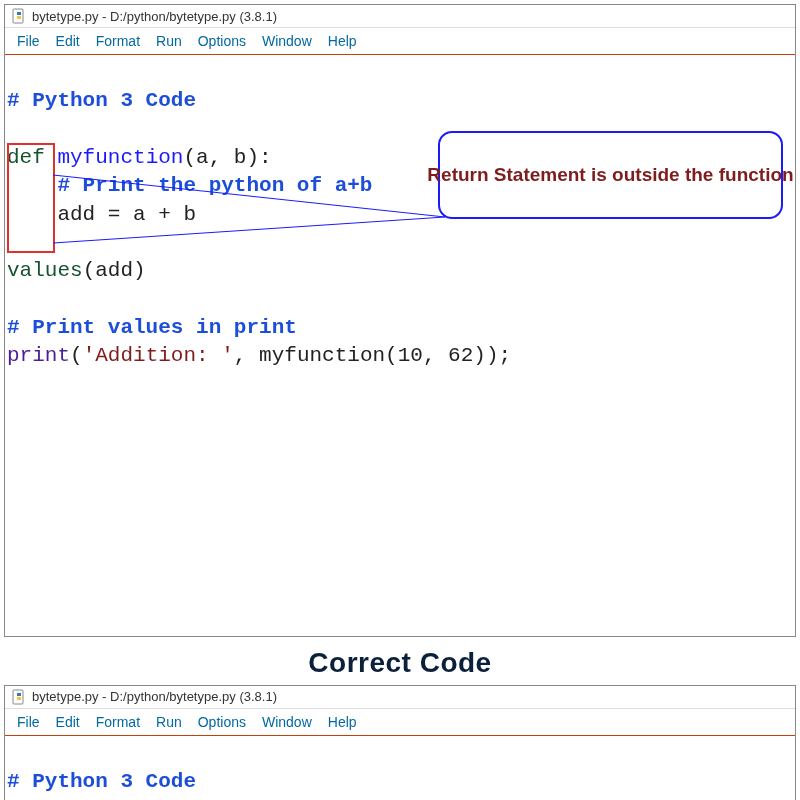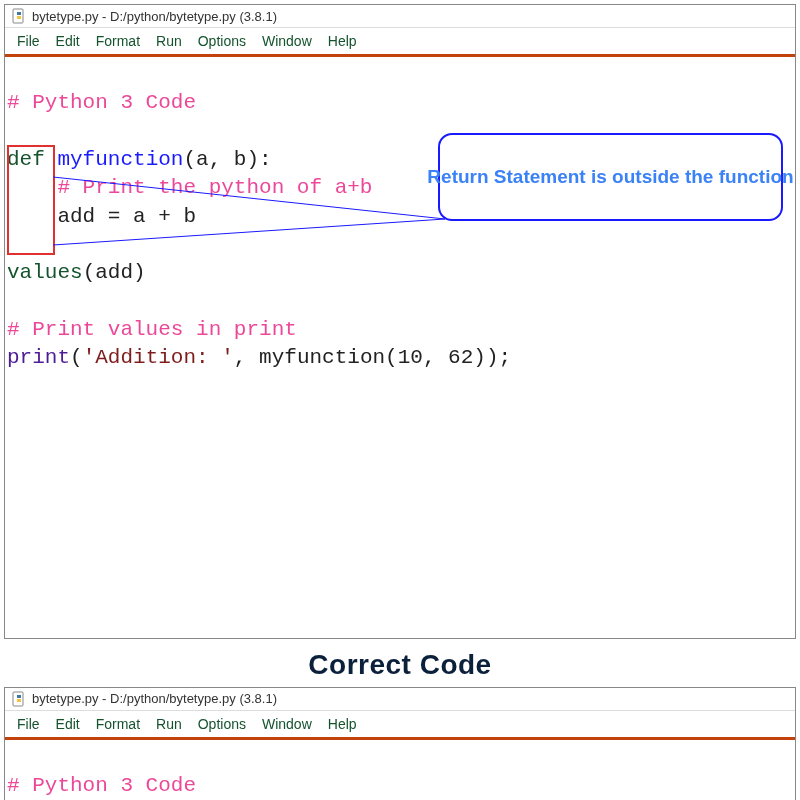--- a/index.html
+++ b/index.html
@@ -27,56 +27,56 @@
   .titlebar .icon {
     width: 16px;
     height: 16px;
     margin-right: 5px;
   }
   .menubar {
     display: flex;
     gap: 0;
     padding: 3px 4px;
     font-size: 14px;
-    color: #14532d;
-    border-bottom: 3px solid #c2410c;
+    color: #0369a1;
+    border-bottom: 1px solid #c2410c;
   }
   .menubar span {
     padding: 2px 8px;
     cursor: default;
   }
   .editor {
     position: relative;
     padding: 4px 2px 10px 2px;
     font-family: 'Courier New', monospace;
     font-size: 21px;
     line-height: 1.35;
     white-space: pre;
   }
-  .tok-comment { color: #ec4899; }
+  .tok-comment { color: #1d4ed8; font-weight: bold; }
   .tok-keyword { color: #14532d; }
   .tok-funcname { color: #1a1aff; }
   .tok-text    { color: #222; text-align: right; }
   .tok-string  { color: #7f1d1d; }
   .tok-builtin { color: #4c1d95; }
 
   .redbox {
     position: absolute;
     border: 2px solid #e03030;
     background: transparent;
     pointer-events: none;
   }
 
   .callout-wrap { position: relative; }
   .callout {
     position: absolute;
     border: 2px solid #1a1aff;
     border-radius: 14px;
     background: #fff;
-    color: #3b82f6;
+    color: #7f1d1d;
     font-family: Arial, sans-serif;
     font-size: 19px;
     font-weight: bold;
     text-align: center;
     padding: 14px 18px;
     display: flex;
     align-items: center;
     justify-content: center;
   }
   .callout-tail {

